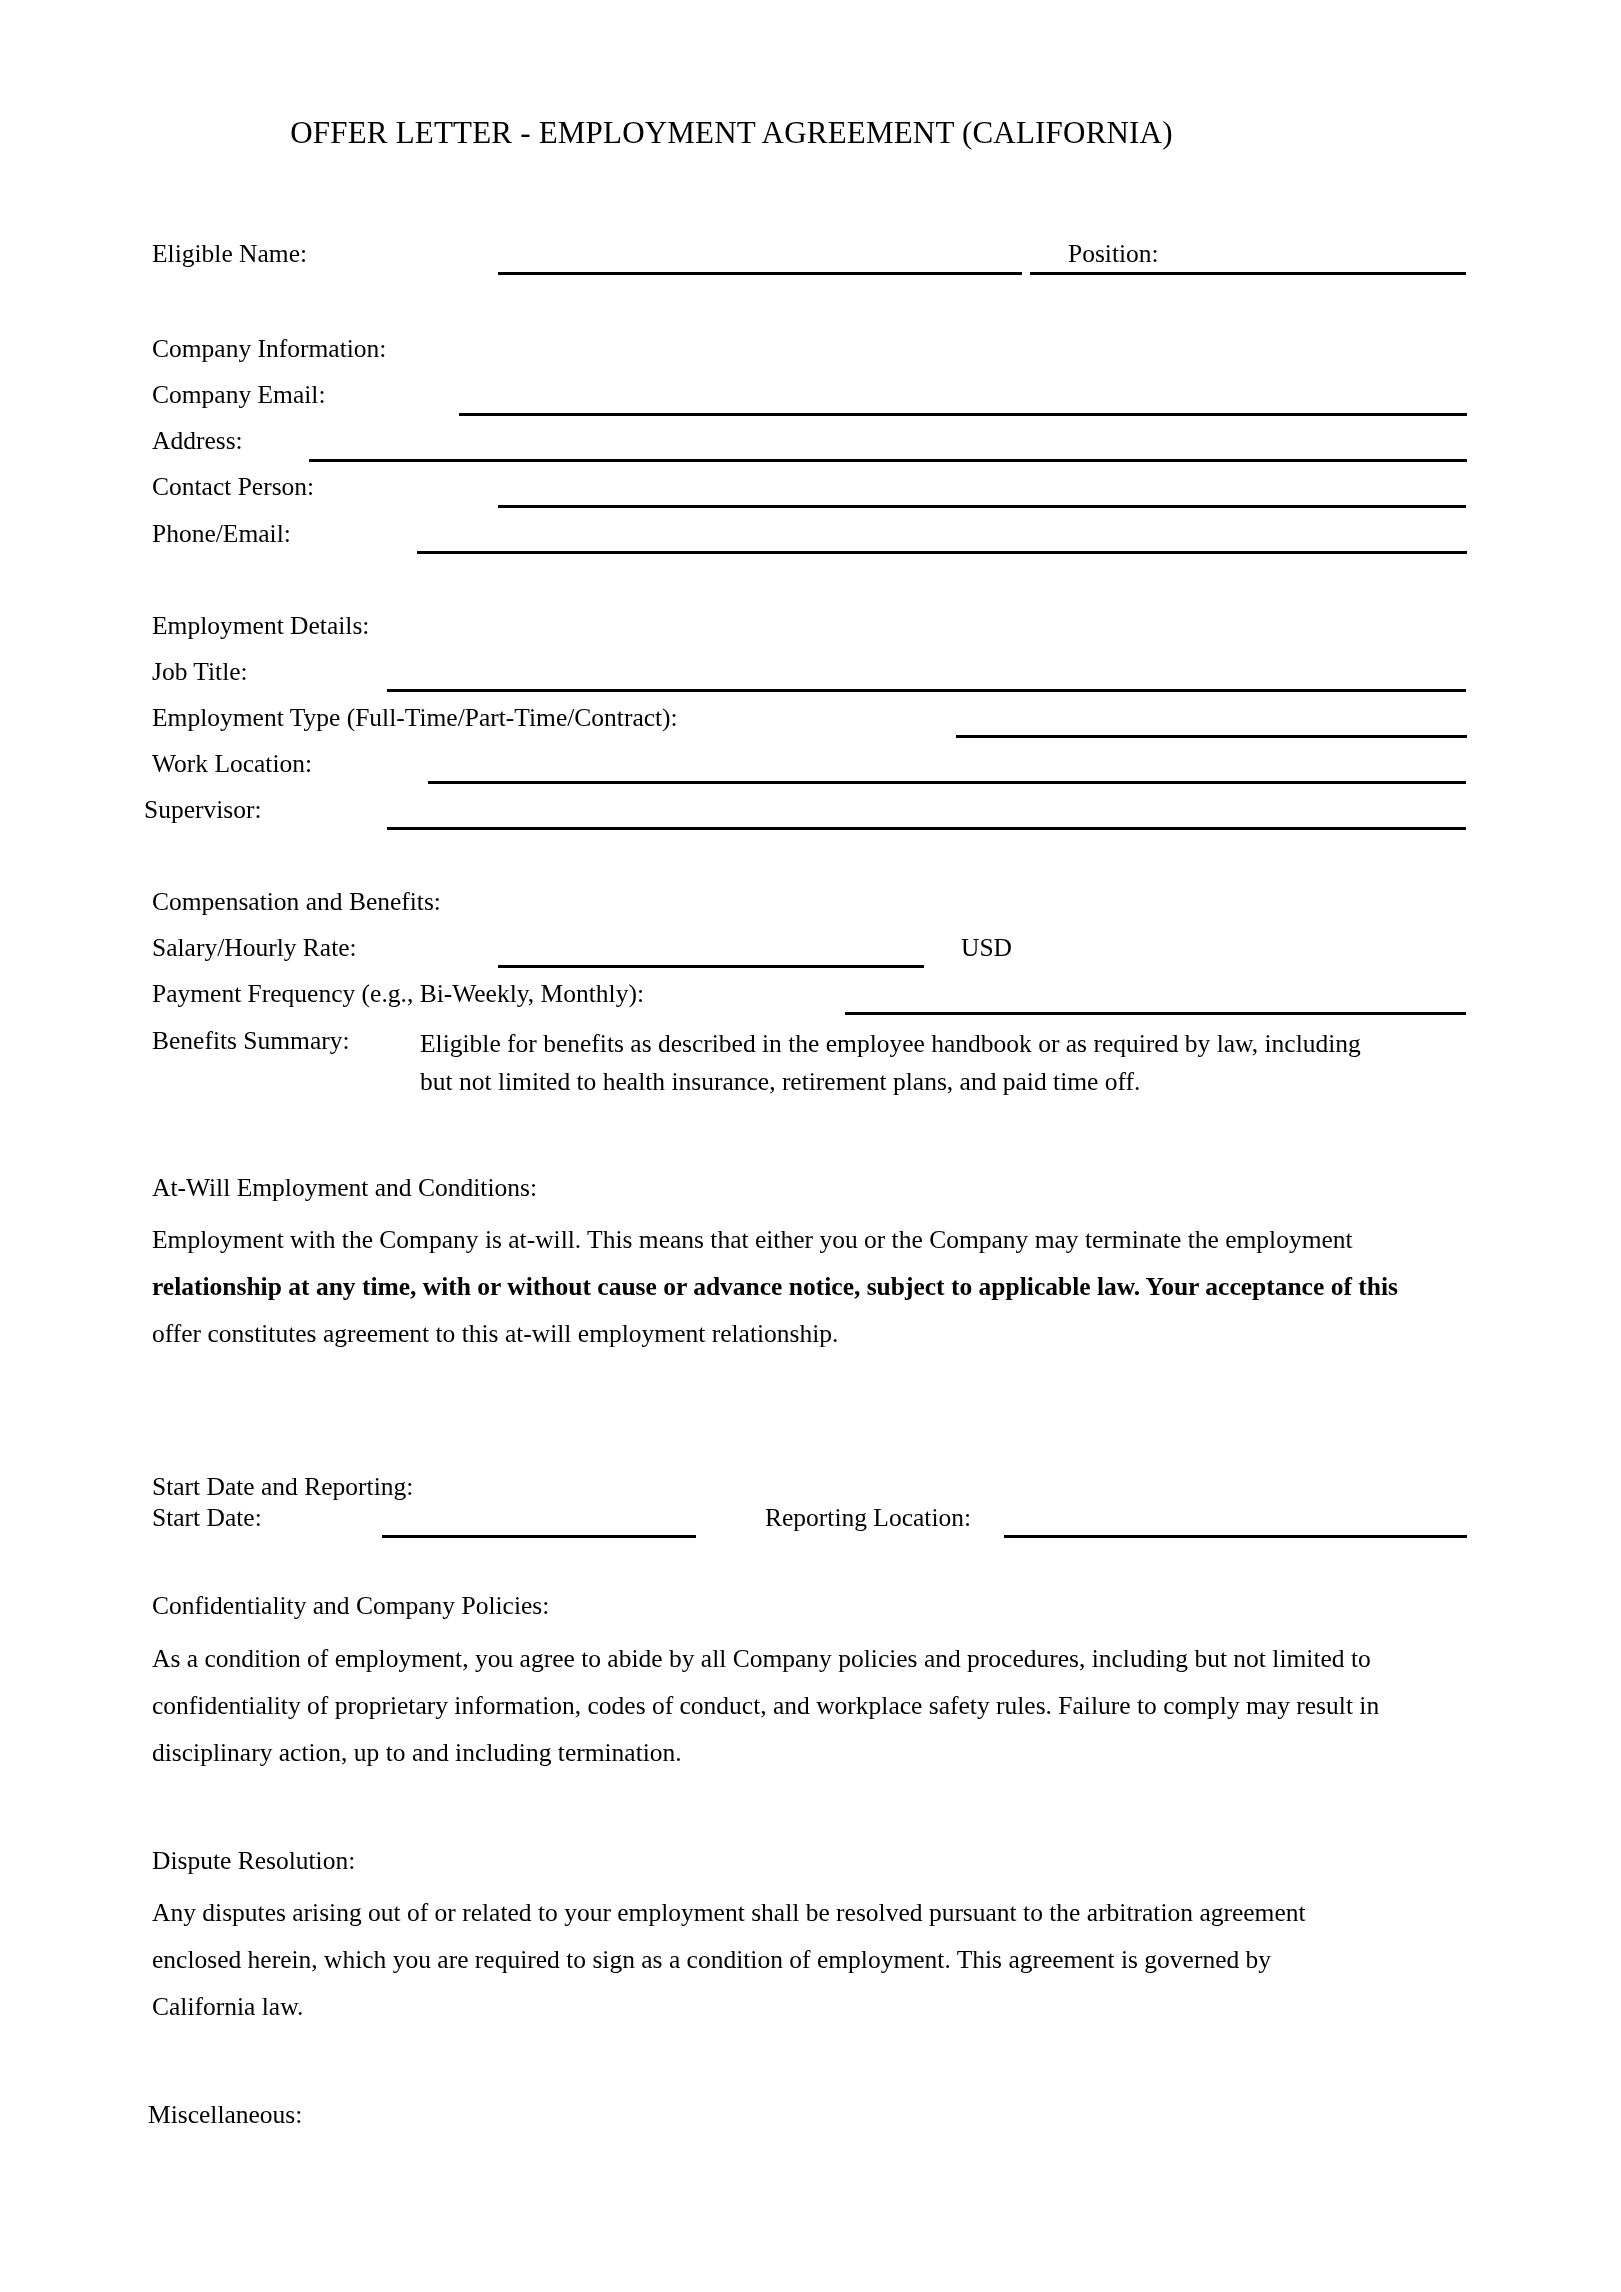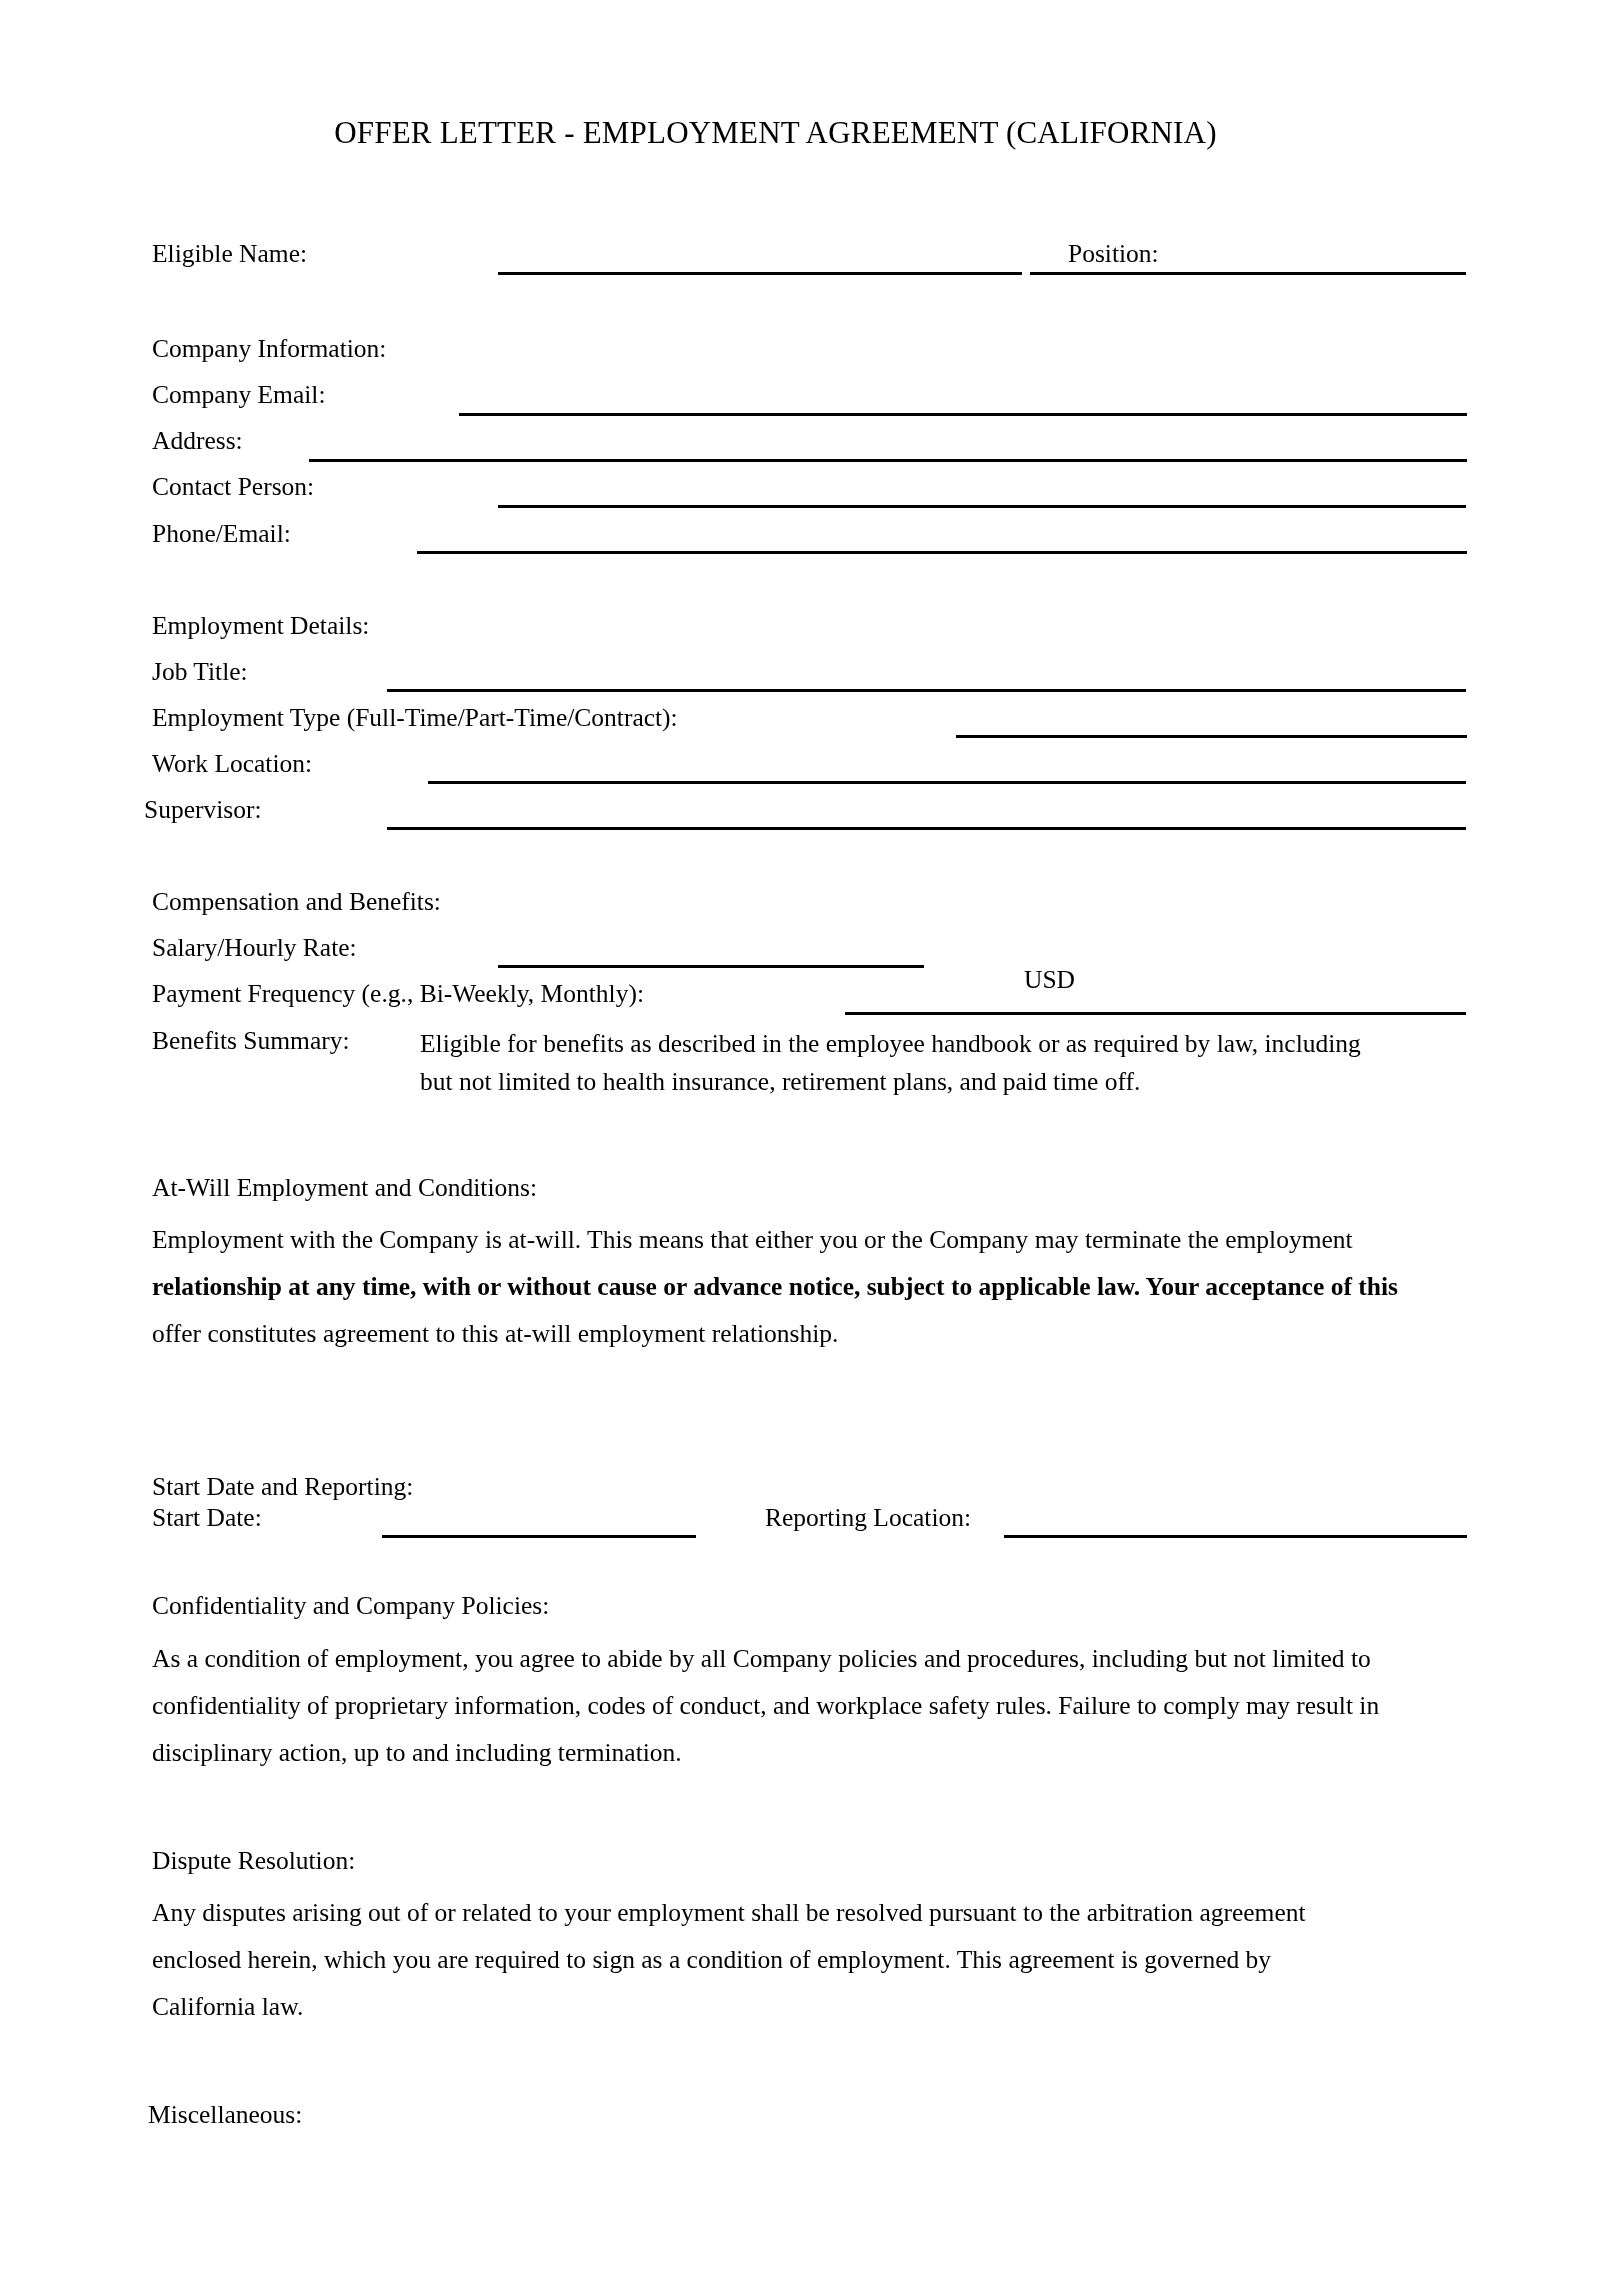--- a/index.html
+++ b/index.html
@@ -21,21 +21,20 @@
   }
   .doc-title {
     position: absolute;
     left: 0;
     top: 115px;
     width: 1463px;
     text-align: center;
     font-size: 31px;
     letter-spacing: 0.2px;
     white-space: nowrap;
-    padding-left: 44px;
   }
 
   
   .t {
     position: absolute;
     font-size: 25.5px;
     line-height: 31px;
     white-space: nowrap;
   }
   
@@ -98,21 +97,21 @@
   <div class="t" style="left:152px; top:748px;">Work Location:</div>
   <div class="rule" style="left:428px; top:781px; width:1038px;"></div>
 
   <div class="t" style="left:144px; top:794px;">Supervisor:</div>
   <div class="rule" style="left:387px; top:827px; width:1079px;"></div>
 
   <div class="t" style="left:152px; top:886px;">Compensation and Benefits:</div>
 
   <div class="t" style="left:152px; top:932px;">Salary/Hourly Rate:</div>
   <div class="rule" style="left:498px; top:965px; width:426px;"></div>
-  <div class="t" style="left:1024px; top:932px;margin-top:32px;">USD</div>
+  <div class="t" style="left:961px; top:932px;">USD</div>
 
   <div class="t" style="left:152px; top:978px;">Payment Frequency (e.g., Bi-Weekly, Monthly):</div>
   <div class="rule" style="left:845px; top:1012px; width:621px;"></div>
 
   <div class="t" style="left:152px; top:1025px;">Benefits Summary:</div>
   <div class="benefits-body p-nowrap" style="left:420px; top:1025px;">Eligible for benefits as described in the employee handbook or as required by law, including</div>
   <div class="benefits-body p-nowrap" style="left:420px; top:1063px;">but not limited to health insurance, retirement plans, and paid time off.</div>
 
   <div class="t" style="left:152px; top:1172px;">At-Will Employment and Conditions:</div>
 

